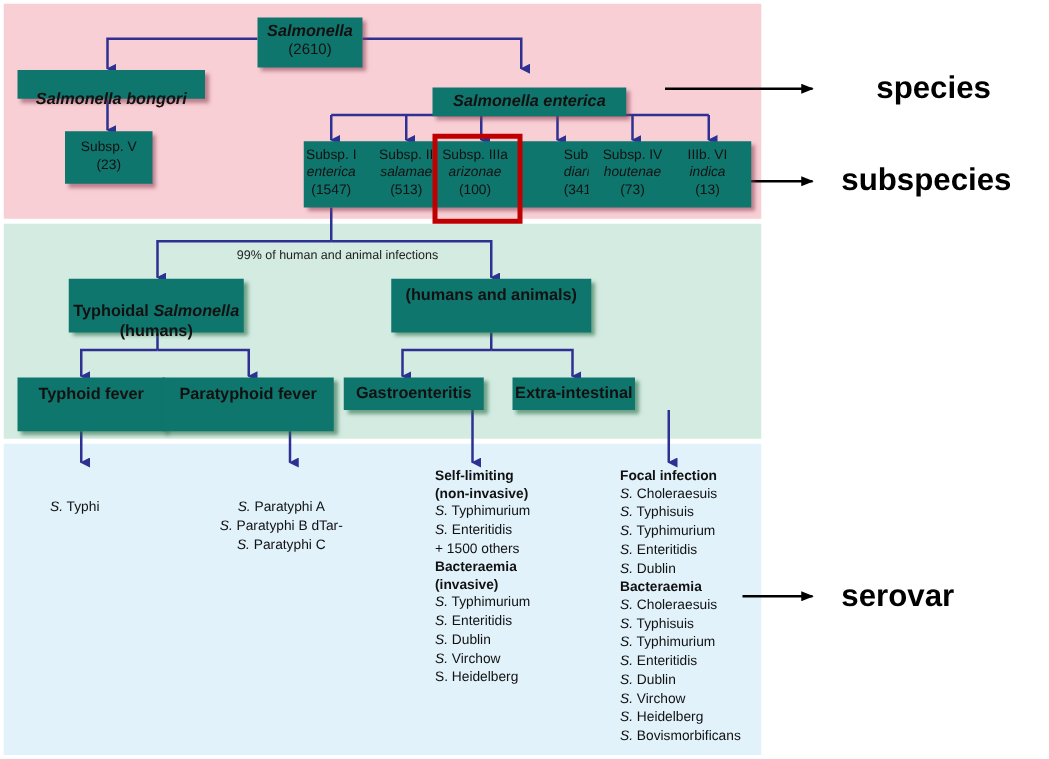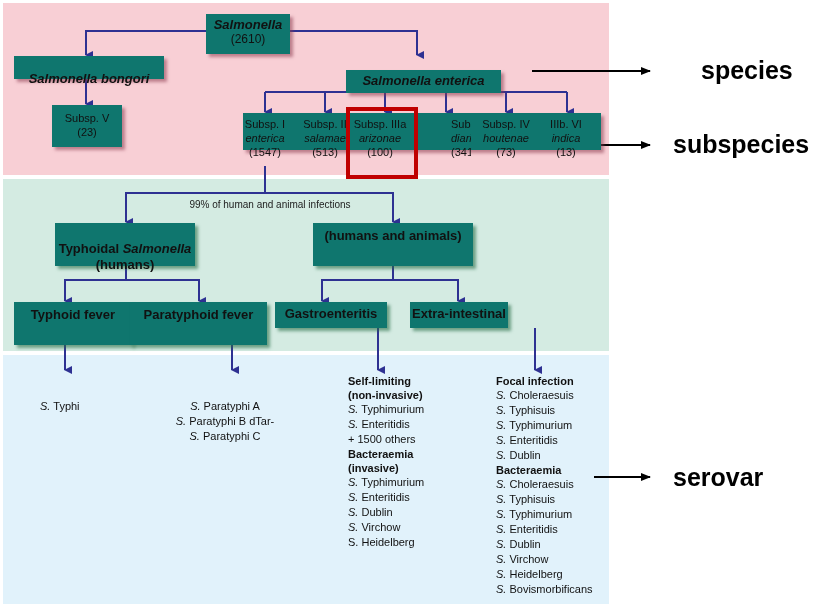--- a/index.html
+++ b/index.html
@@ -21,21 +21,21 @@
   .box.green { box-shadow: 3px 3px 3px rgba(40,110,70,0.6); }
   .b { font-weight: bold; }
   .i { font-style: italic; }
   .bi { font-weight: bold; font-style: italic; }
 
   #box-salmonella { left: 206px; top: 14px; width: 84px; height: 40px; padding-top: 4px; font-size: 12px; }
   #box-salmonella .l1 { font-size: 13px; }
   #box-bongori { left: 14px; top: 56px; width: 150px; height: 23px; padding-top: 16px; font-size: 13px; }
   #box-enterica { left: 346px; top: 56px; width: 155px; height: 23px; padding-top: 4px; font-size: 13px; margin-top: 14px; }
   #box-subspV { left: 52px; top: 105px; width: 70px; height: 42px; padding-top: 6px; }
-  #box-subsp-row { left: 243px; top: 113px; width: 358px; height: 37px; }
+  #box-subsp-row { left: 243px; top: 113px; width: 358px; height: 53px; }
   .subsp { position: absolute; top: 4px; text-align: center; font-size: 11px; line-height: 14px; white-space: nowrap; }
 
   #highlight-frame { position: absolute; left: 346px; top: 107px; width: 72px; height: 72px; border: 4px solid #c00000; }
 
   #note-99 { position: absolute; left: 170px; top: 199px; width: 200px; font-size: 10px; text-align: center; color: #222; }
 
   #box-typhoidal { left: 55px; top: 223px; width: 140px; height: 43px; padding-top: 18px; font-size: 13px; line-height: 16px; }
   #box-nontyphoidal { left: 313px; top: 223px; width: 160px; height: 43px; padding-top: 5px; font-size: 13px; line-height: 16px; }
   #box-typhoid-fever { left: 14px; top: 302px; width: 118px; height: 43px; padding-top: 6px; font-size: 13px; }
   #box-paratyphoid-fever { left: 130px; top: 302px; width: 137px; height: 43px; padding-top: 6px; font-size: 13px; }

